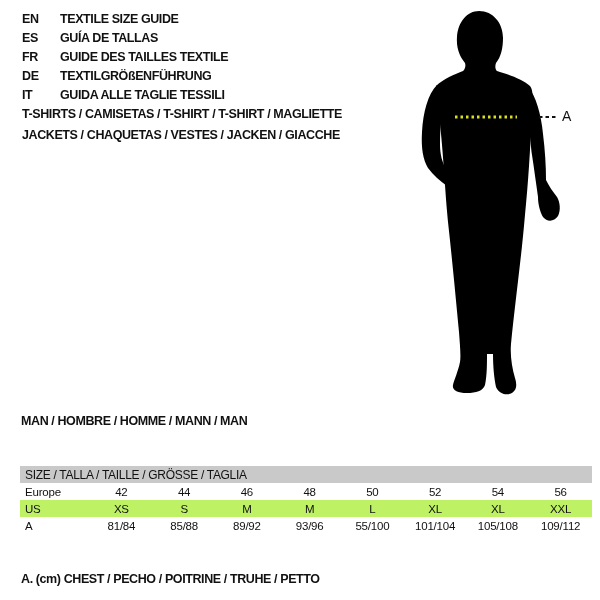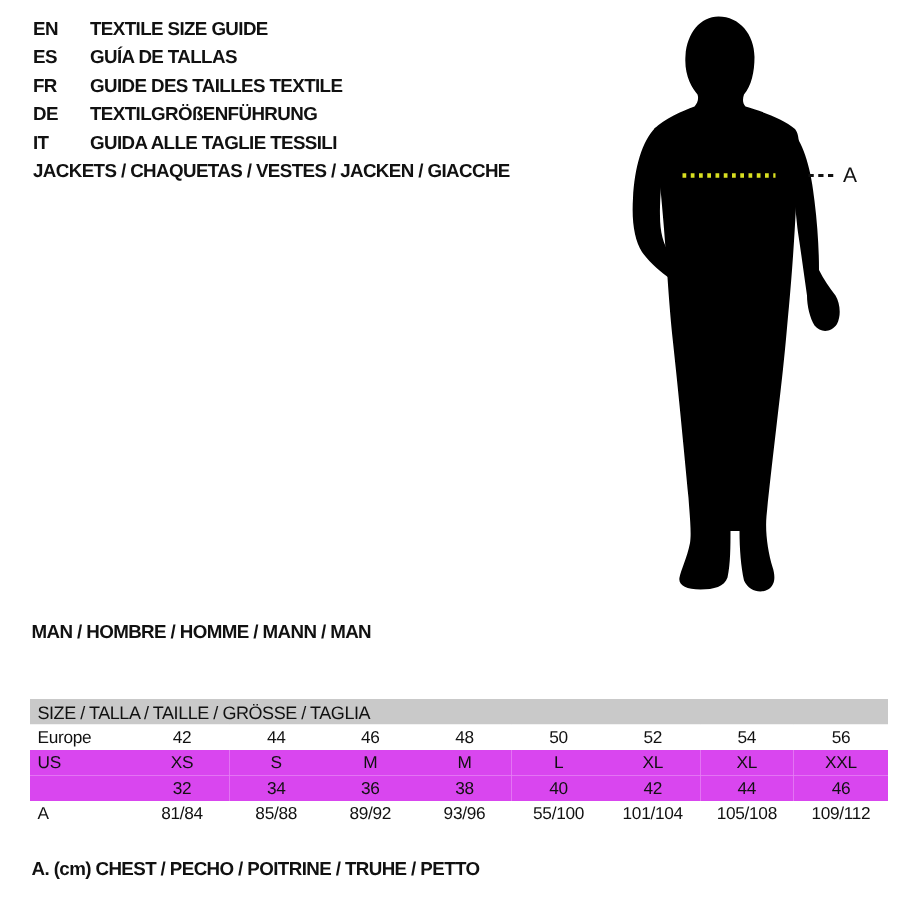--- a/index.html
+++ b/index.html
@@ -21,21 +21,21 @@
   
   .section-title{position:absolute;left:21px;top:414px;font-weight:bold;font-size:12.5px;letter-spacing:-0.4px;}
   
   .size-table{position:absolute;left:20px;top:466px;width:572px;border-collapse:collapse;table-layout:fixed;}
   .size-table th{
     background:#c9c9c9;text-align:left;font-weight:normal;font-size:12px;
     letter-spacing:-0.3px;padding:0 0 0 5px;height:17px;
   }
   .size-table td{font-size:11.5px;letter-spacing:-0.2px;height:17px;text-align:center;padding:0;}
   .size-table td.lbl{text-align:left;padding-left:5px;}
-  .row-stripe td{background:#d946ef;}
+  .row-stripe td{background:#bef264;}
   .row-white td{background:#ffffff;}
   
   .footnote{position:absolute;left:21px;top:548px;font-weight:bold;font-size:12.5px;letter-spacing:-0.4px;margin-top:24px;}
 </style>
 </head>
 <body>
 
 <div class="canvas">
 
   <div class="langs">
@@ -55,20 +55,21 @@
       <span class="lang-code">DE</span>
       <span class="lang-title">TEXTILGRÖßENFÜHRUNG</span>
     </div>
     <div class="lang-row">
       <span class="lang-code">IT</span>
       <span class="lang-title">GUIDA ALLE TAGLIE TESSILI</span>
     </div>
   </div>
 
   <div class="cats">
+    <div class="cat-line">T-SHIRTS / CAMISETAS / T-SHIRT / T-SHIRT / MAGLIETTE</div>
     <div class="cat-line">JACKETS / CHAQUETAS / VESTES / JACKEN / GIACCHE</div>
   </div>
 
   <div class="figure">
     <svg width="205" height="410" viewBox="0 0 205 410" xmlns="http://www.w3.org/2000/svg">
 
       <path fill="#000000" d="
         M 84 11
         C 72 11 63 22 62 37
         C 61 50 66 58 70 63
@@ -160,31 +161,20 @@
         <td class="lbl">US</td>
         <td>XS</td>
         <td>S</td>
         <td>M</td>
         <td>M</td>
         <td>L</td>
         <td>XL</td>
         <td>XL</td>
         <td>XXL</td>
       </tr>
-      <tr class="row-stripe">
-        <td class="lbl"></td>
-        <td>32</td>
-        <td>34</td>
-        <td>36</td>
-        <td>38</td>
-        <td>40</td>
-        <td>42</td>
-        <td>44</td>
-        <td>46</td>
-      </tr>
       <tr class="row-white">
         <td class="lbl">A</td>
         <td>81/84</td>
         <td>85/88</td>
         <td>89/92</td>
         <td>93/96</td>
         <td>55/100</td>
         <td>101/104</td>
         <td>105/108</td>
         <td>109/112</td>

